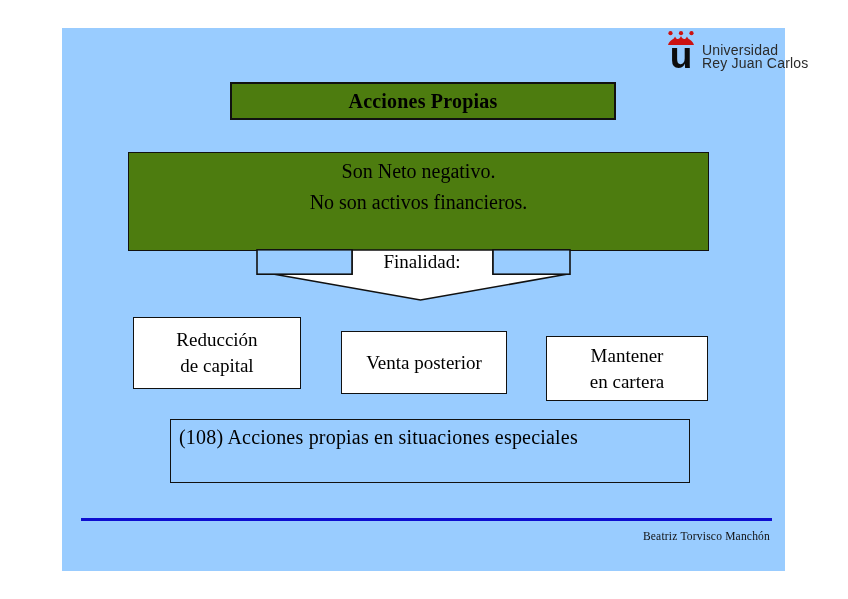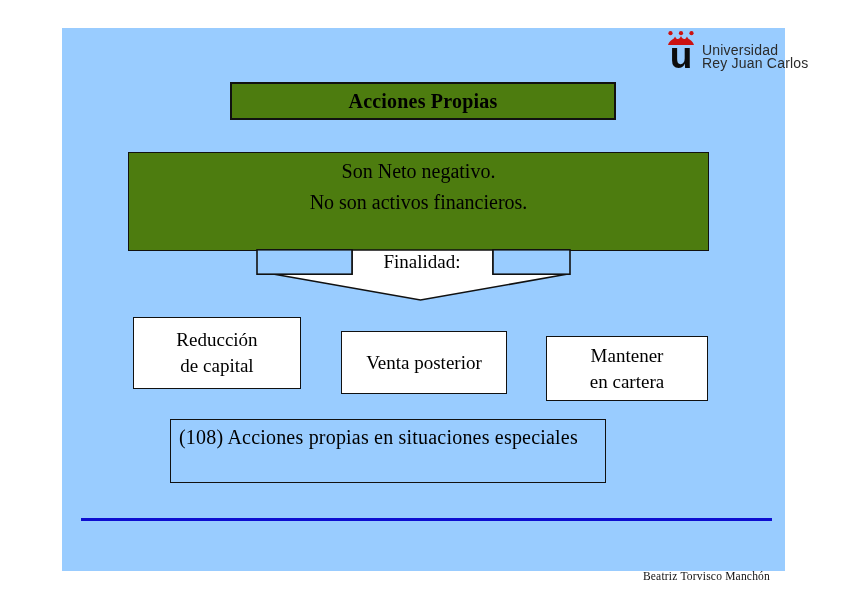--- a/index.html
+++ b/index.html
@@ -33,27 +33,27 @@
 
   
   .opt{position:absolute;background:#ffffff;border:1.5px solid #111;display:flex;
        flex-direction:column;align-items:center;justify-content:center;text-align:center;}
   .opt .line{font-size:19px;line-height:26px;white-space:nowrap;}
   .opt1{left:71px;top:289px;width:166px;height:70px;}
   .opt2{left:279px;top:303px;width:164px;height:61px;justify-content:center;}
   .opt3{left:484px;top:292px;width:160px;height:63px;margin-top:16px;}
 
   
-  .accounts-box{position:absolute;left:108px;top:391px;width:436px;height:64px;
+  .accounts-box{position:absolute;left:108px;top:391px;width:520px;height:64px;
                 border:1.5px solid #111;padding:4px 0 0 8px;box-sizing:border-box;}
   .accounts-box .line{font-size:20px;line-height:27px;white-space:nowrap;letter-spacing:.2px;}
 
   
   .footer-rule{position:absolute;left:19px;top:490px;width:691px;height:3px;background:#0E0ED0;}
-  .author{position:absolute;right:15px;top:502px;font-size:11.5px;color:#111;letter-spacing:.2px;margin-top:40px;}
+  .author{position:absolute;right:15px;top:502px;font-size:11.5px;color:#111;letter-spacing:.2px;}
 </style>
 </head>
 <body>
 
 <div class="page">
   <div class="slide">
 
     <div class="logo">
       <svg class="logo-crown" viewBox="0 0 30 14">
         <circle cx="4.5" cy="2.2" r="2.1" fill="#CC1111"></circle>

